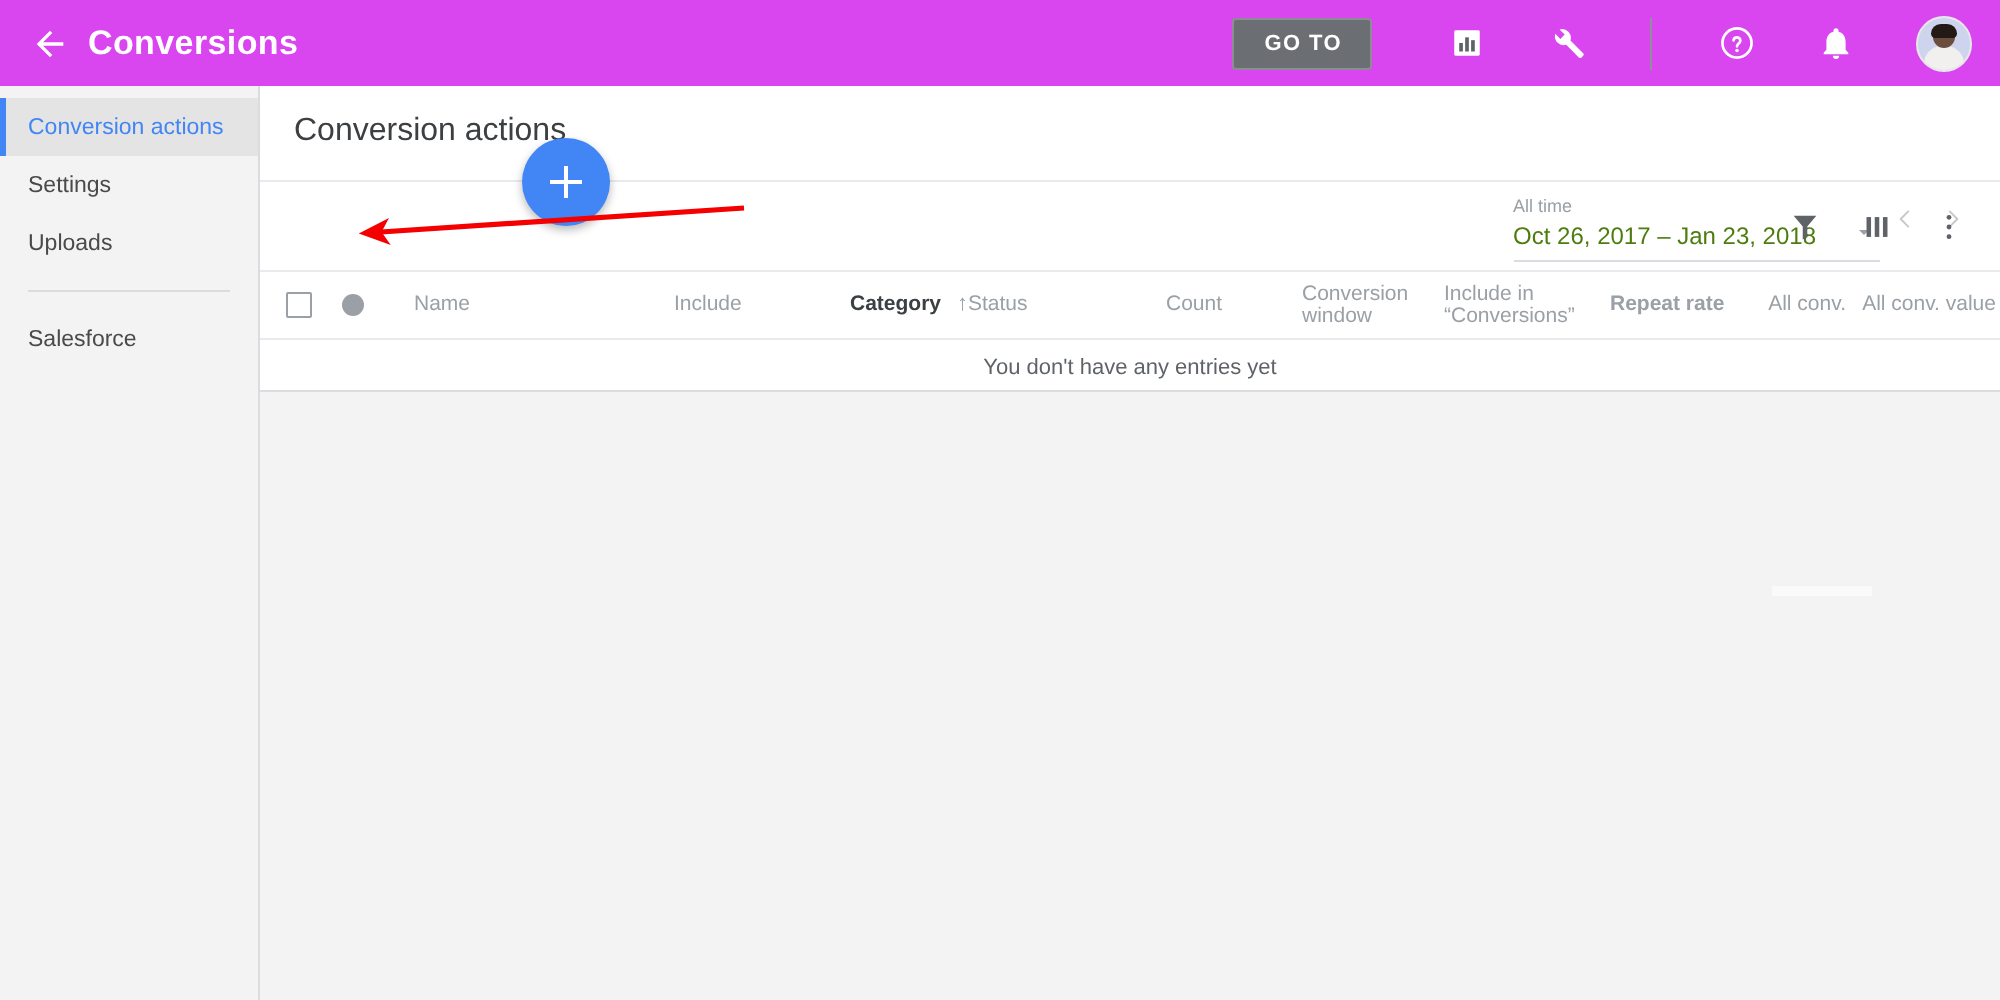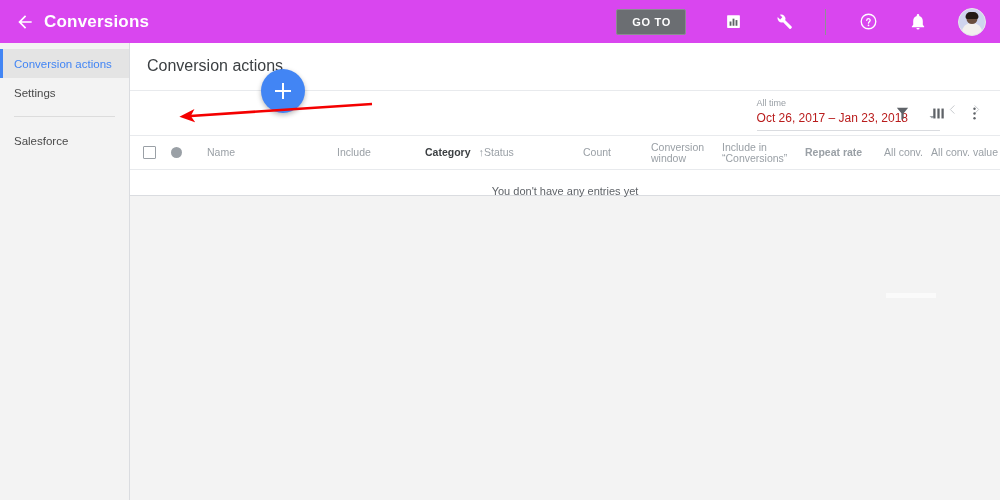--- a/index.html
+++ b/index.html
@@ -206,21 +206,21 @@
     font-size: 9px;
     color: #9aa0a6;
     line-height: 11px;
   }
   .dr-row {
     display: flex;
     align-items: center;
   }
   .dr-value {
     font-size: 12px;
-    color: #b91c1c;
+    color: #4d7c0f;
     line-height: 16px;
   }
   .dr-caret {
     margin-left: 18px;
     margin-right: 2px;
     cursor: pointer;
   }
   .dr-nav {
     width: 24px;
     height: 22px;
@@ -324,21 +324,21 @@
     top: 11px;
     width: 11px;
     height: 11px;
     border-radius: 50%;
     background: #9aa0a6;
     cursor: pointer;
   }
   .empty-row {
     height: 27px;
     display: flex;
-    align-items: flex-end;
+    align-items: center;
     justify-content: center;
     font-size: 11px;
     color: #5f6368;
   }
 
   
   .annotation {
     position: absolute;
     left: 0; top: 0;
     width: 1000px;
@@ -410,20 +410,23 @@
       </div>
     </div>
   </div>
 
   <div class="sidenav">
     <div class="nav-item selected">
       <span>Conversion actions</span>
     </div>
     <div class="nav-item">
       <span>Settings</span>
+    </div>
+    <div class="nav-item">
+      <span>Uploads</span>
     </div>
     <div class="nav-sep"></div>
     <div class="nav-item">
       <span>Salesforce</span>
     </div>
   </div>
 
   <div class="content">
 
     <div class="page-head">

